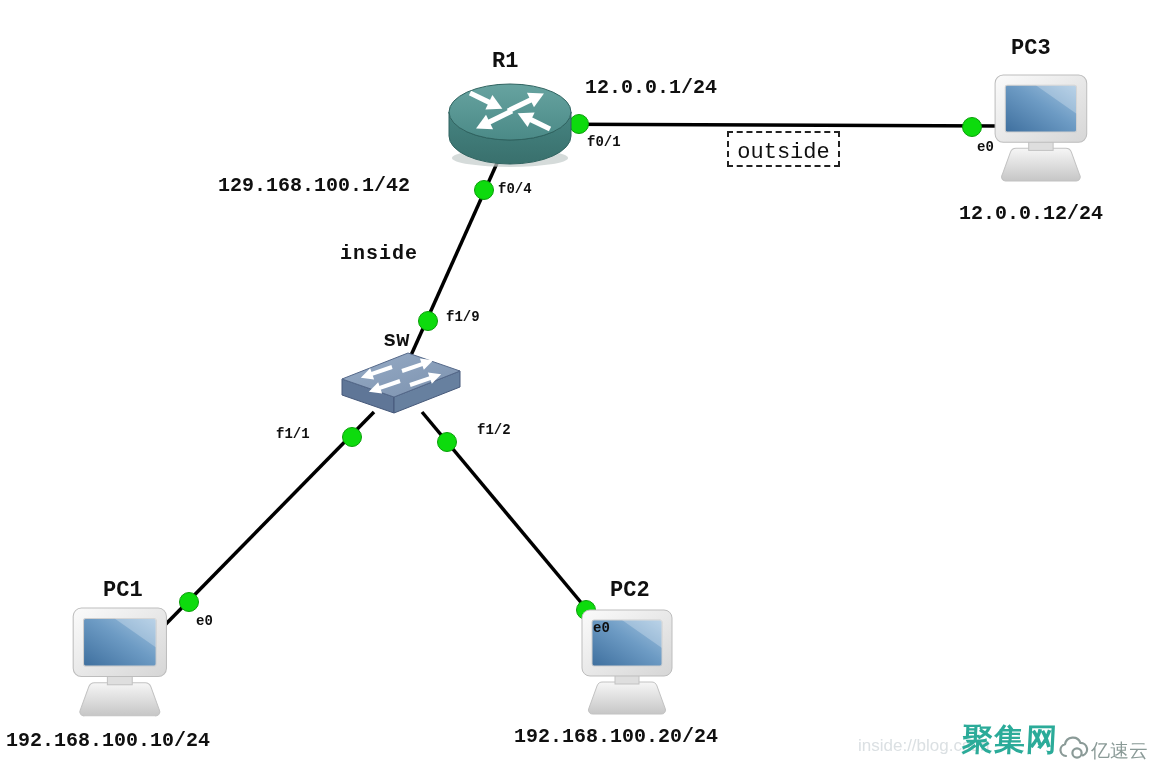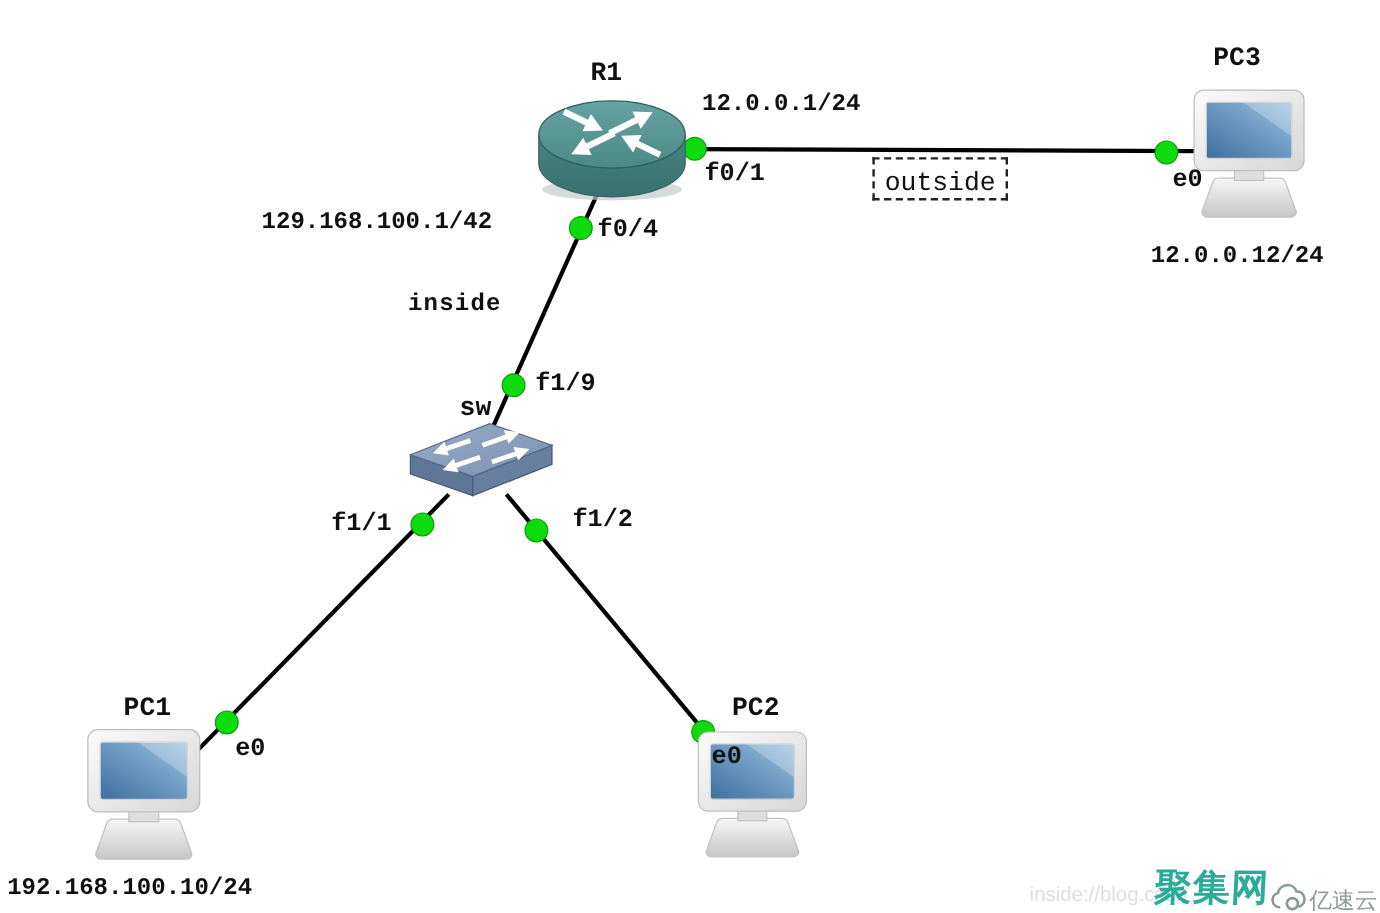--- a/index.html
+++ b/index.html
@@ -6,21 +6,21 @@
   .canvas{
     position:relative;width:1150px;height:761px;background:#ffffff;overflow:hidden;
     font-family:"Liberation Mono","DejaVu Sans Mono",monospace;
   }
   .lbl{
     position:absolute;font-weight:700;color:#101010;white-space:nowrap;
     font-family:"Liberation Mono","DejaVu Sans Mono",monospace;line-height:1.05;
   }
   .node-lbl{font-size:22px;}
   .ip-lbl{font-size:20px;}
-  .if-lbl{font-size:21px;}
+  .if-lbl{font-size:14px;}
   .zone-lbl{font-size:20px;letter-spacing:1px;}
   .outside-box{
     position:absolute;left:727px;top:131px;width:113px;height:36px;
     border:2px dashed #222;box-sizing:border-box;background:#ffffff;
     display:flex;align-items:flex-end;justify-content:center;
     font-weight:400;font-size:22px;color:#101010;
   }
   .pat{
     position:absolute;left:789px;top:324px;font-weight:700;color:#101010;
     font-size:22px;line-height:25px;white-space:nowrap;
@@ -174,20 +174,21 @@
   <div class="lbl node-lbl" style="left:383px;top:329px">sw</div>
   <div class="lbl if-lbl" style="left:276px;top:427px">f1/1</div>
   <div class="lbl if-lbl" style="left:477px;top:423px">f1/2</div>
 
   <div class="lbl node-lbl" style="left:103px;top:579px">PC1</div>
   <div class="lbl if-lbl" style="left:196px;top:614px">e0</div>
   <div class="lbl ip-lbl" style="left:6px;top:730px">192.168.100.10/24</div>
 
   <div class="lbl node-lbl" style="left:610px;top:579px">PC2</div>
   <div class="lbl if-lbl" style="left:593px;top:621px">e0</div>
+  <div class="lbl ip-lbl" style="left:514px;top:726px">192.168.100.20/24</div>
 
   <div class="lbl node-lbl" style="left:1011px;top:37px">PC3</div>
   <div class="lbl if-lbl" style="left:977px;top:140px">e0</div>
   <div class="lbl ip-lbl" style="left:959px;top:203px">12.0.0.12/24</div>
 
 
   <div class="wm-url">inside://blog.csdn</div>
   <div class="wm-brand">聚集网</div>
   <svg class="wm-cloud" width="34" height="24" viewBox="0 0 34 24">
     <path d="M9,20 a6,6 0 0 1 -1,-11.8 a8,8 0 0 1 15.4,-1.4 a6.5,6.5 0 0 1 2.4,12.6" fill="none" stroke="#8a9a97" stroke-width="2.2" stroke-linecap="round"></path>

